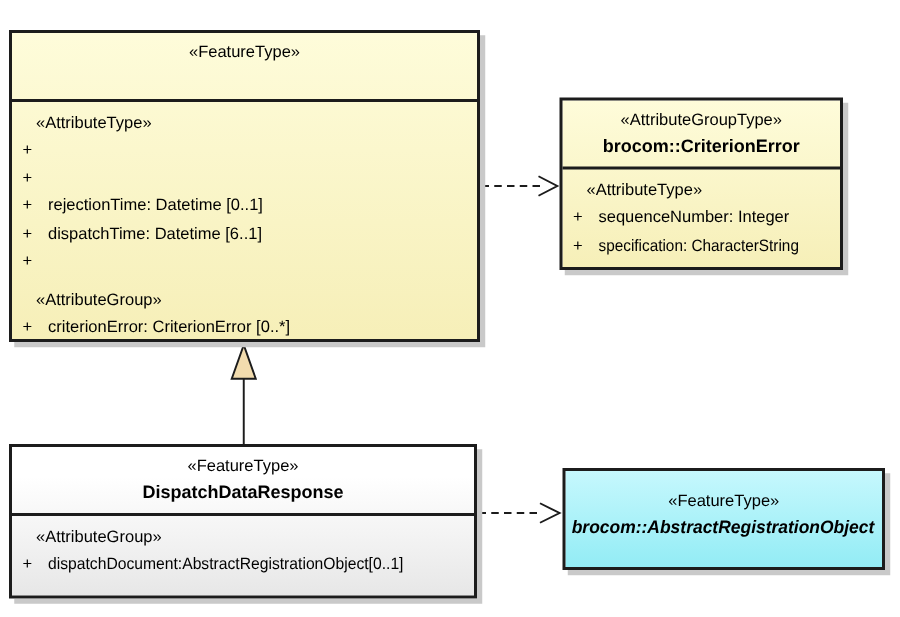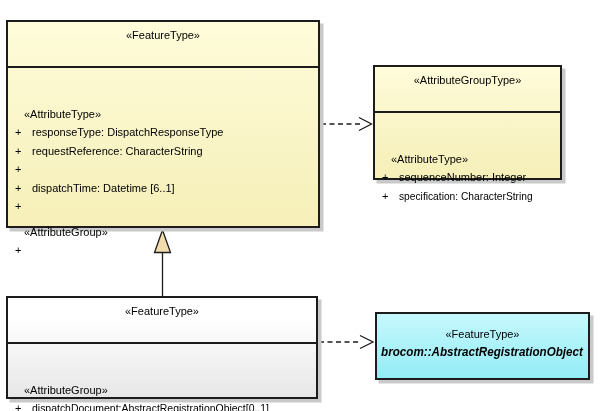--- a/index.html
+++ b/index.html
@@ -19,21 +19,21 @@
   .fill-cyan{background:linear-gradient(180deg,#c6f8fd 0%,#93ecf5 100%);}
   .box-header{
     box-sizing:border-box;height:46px;padding-top:5px;
     border-bottom:2px solid #1c1c1c;text-align:center;
   }
   .box-header.no-divider{border-bottom:none;height:auto;padding-top:12px;}
   .stereo{font-size:11px;line-height:16px;}
   .cls-name{font-size:12px;font-weight:700;line-height:19px;white-space:nowrap;}
   .cls-name.italic{font-style:italic;display:inline-block;transform:scaleX(0.97);transform-origin:50% 50%;}
   .box-body{font-size:11px;padding-top:5px;overflow:hidden;}
-  .sec-heading{padding-left:16px;line-height:18px;white-space:nowrap;margin-top:32px;}
+  .sec-heading{padding-left:16px;line-height:18px;white-space:nowrap;}
   .sec-heading.gap{margin-top:7px;}
   .attr{display:flex;line-height:18.5px;}
   .attr .vis{flex:0 0 17px;padding-left:7px;}
   .attr .atext{white-space:nowrap;}
   .squeeze{display:inline-block;transform:scaleX(0.93);transform-origin:0 50%;}
   .squeeze-sm{display:inline-block;transform:scaleX(0.95);transform-origin:0 50%;}
   svg.connectors{position:absolute;left:0;top:0;width:600px;height:411px;}
 </style>
 </head>
 <body>
@@ -59,63 +59,65 @@
   </svg>
 
   <div class="uml-box fill-yellow" style="left:6px;top:8px;width:314px;height:208px;">
     <div class="box-header">
       <div class="stereo">«FeatureType»</div>
     </div>
     <div class="box-body">
       <div class="sec-heading">«AttributeType»</div>
       <div class="attr">
         <span class="vis">+</span>
-        <span class="atext">responseType: DispatchResponseType</span>
       </div>
       <div class="attr">
         <span class="vis">+</span>
-        <span class="atext">requestReference: CharacterString</span>
       </div>
       <div class="attr">
         <span class="vis">+</span>
+        <span class="atext">rejectionTime: Datetime [0..1]</span>
       </div>
       <div class="attr">
         <span class="vis">+</span>
         <span class="atext">dispatchTime: Datetime [6..1]</span>
       </div>
       <div class="attr">
         <span class="vis">+</span>
       </div>
       <div class="sec-heading gap">«AttributeGroup»</div>
       <div class="attr">
         <span class="vis">+</span>
+        <span class="atext">criterionError: CriterionError [0..*]</span>
       </div>
     </div>
   </div>
 
   <div class="uml-box fill-yellow" style="left:373px;top:53px;width:189px;height:115px;">
     <div class="box-header">
       <div class="stereo">«AttributeGroupType»</div>
+      <div class="cls-name">brocom::CriterionError</div>
     </div>
     <div class="box-body">
       <div class="sec-heading">«AttributeType»</div>
       <div class="attr">
         <span class="vis">+</span>
         <span class="atext">sequenceNumber: Integer</span>
       </div>
       <div class="attr">
         <span class="vis">+</span>
         <span class="atext squeeze">specification: CharacterString</span>
       </div>
     </div>
   </div>
 
   <div class="uml-box fill-gray" style="left:6px;top:284px;width:312px;height:103px;">
     <div class="box-header">
       <div class="stereo">«FeatureType»</div>
+      <div class="cls-name">DispatchDataResponse</div>
     </div>
     <div class="box-body">
       <div class="sec-heading">«AttributeGroup»</div>
       <div class="attr">
         <span class="vis">+</span>
         <span class="atext squeeze-sm">dispatchDocument:AbstractRegistrationObject[0..1]</span>
       </div>
     </div>
   </div>
 

